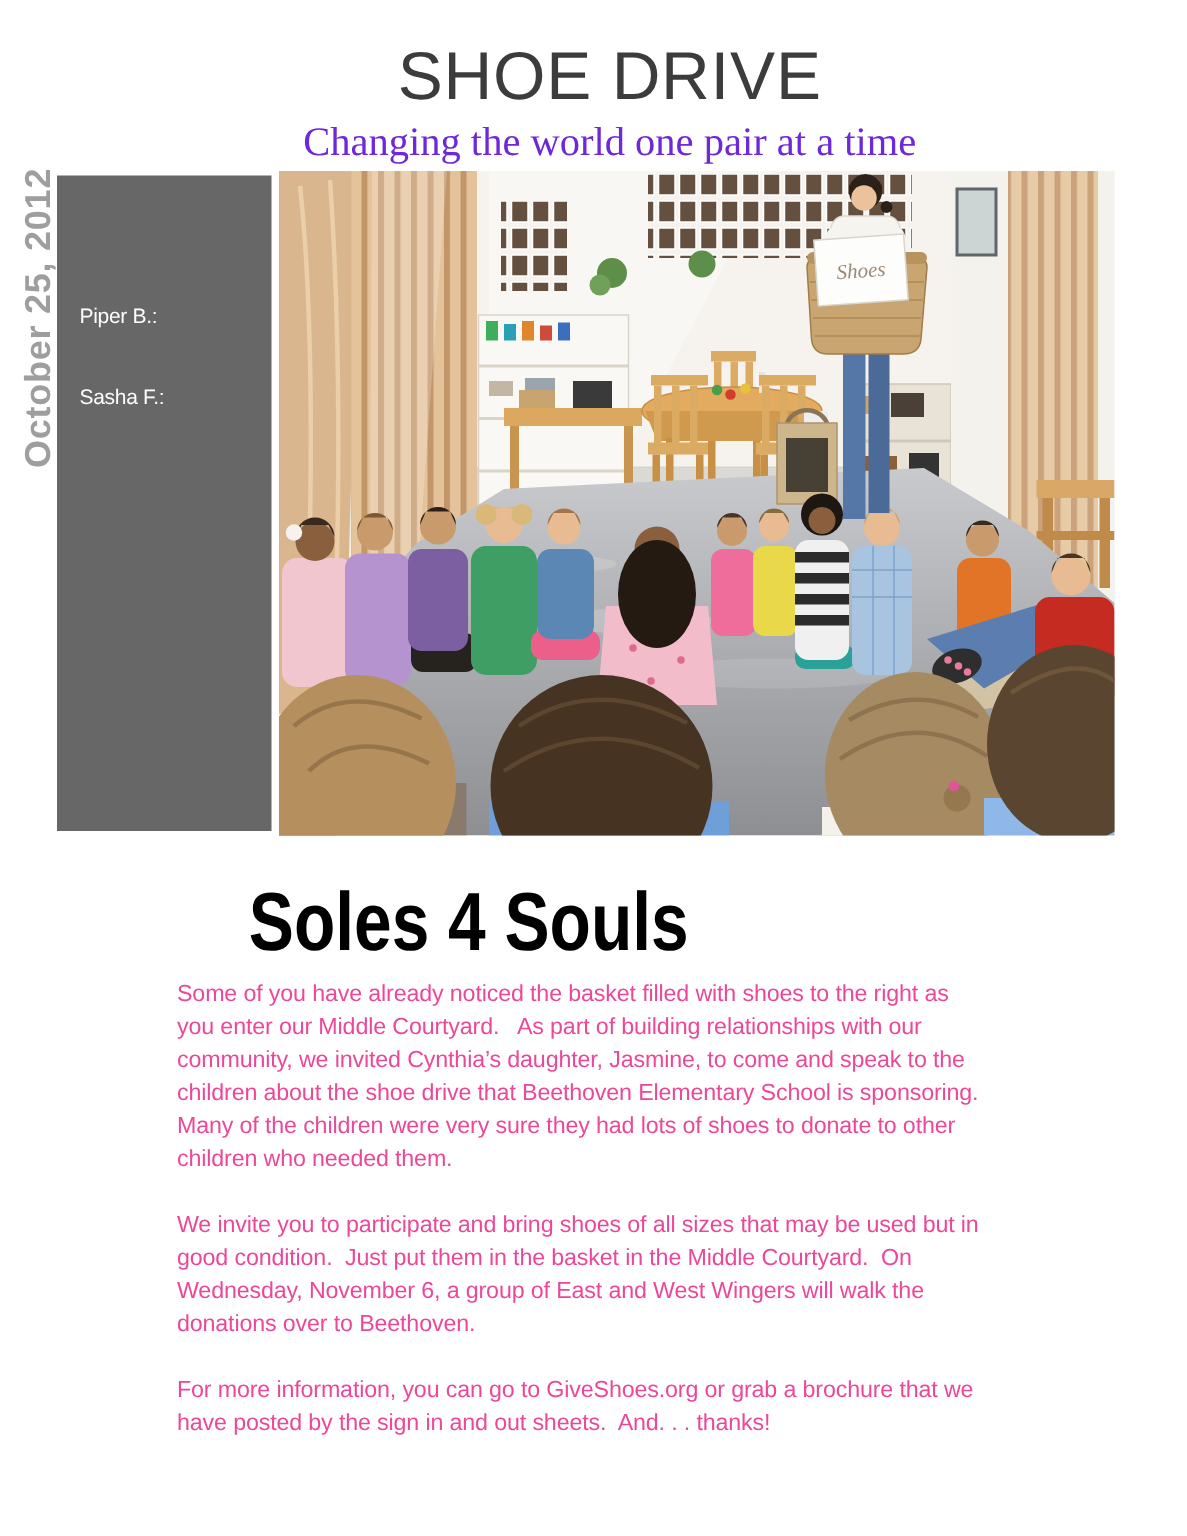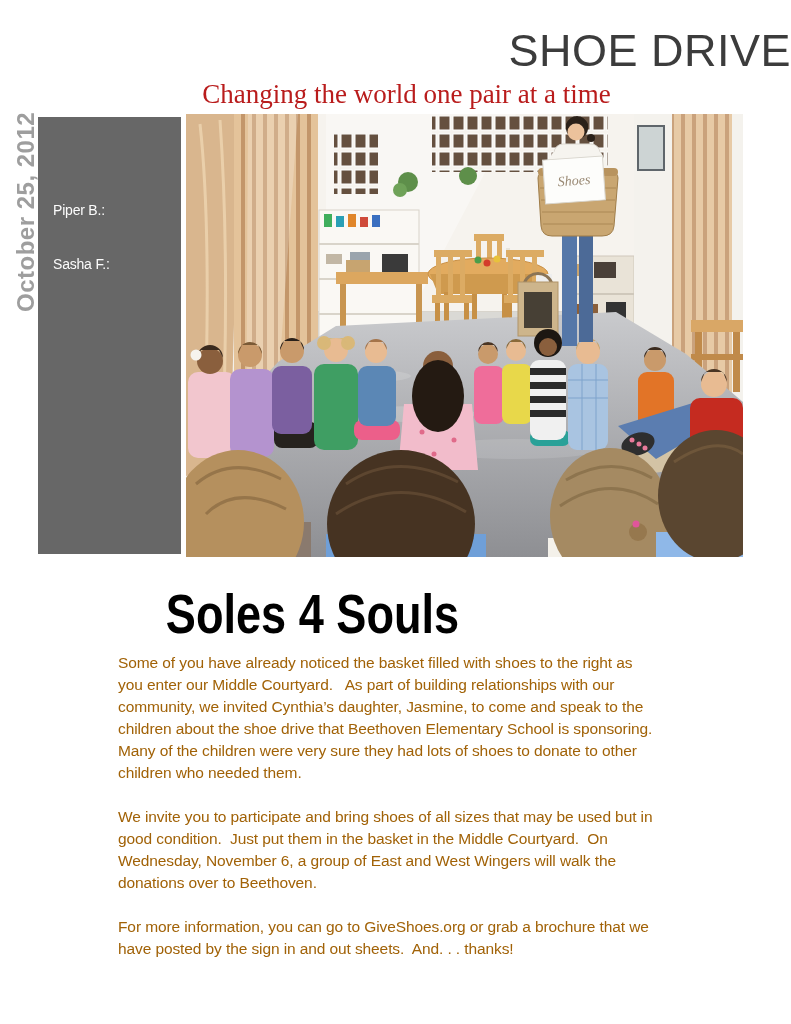--- a/index.html
+++ b/index.html
@@ -5,25 +5,25 @@
   html,body { margin:0; padding:0; background:#ffffff; }
   .page {
     position:relative; width:791px; height:1024px; margin:0 auto;
     background:#ffffff; overflow:hidden;
     font-family:"Liberation Sans", sans-serif; color:#111;
   }
   
   .masthead { position:absolute; top:26px; left:0; right:0; text-align:center; padding-left:22px; }
   .masthead h1 {
     margin:0; font-size:45px; line-height:50px; font-weight:400;
-    color:#3c3c3c; letter-spacing:0.5px;text-align:right;
+    color:#3c3c3c; letter-spacing:0.5px;
   }
   .masthead .subtitle {
     font-family:"Liberation Serif", serif; font-size:27px; line-height:30px;
-    color:#b91c1c; margin-top:3px;
+    color:#6d28d9; margin-top:3px;
   }
   
   .date-rail {
     position:absolute; left:12px; top:312px; width:198px; height:30px;
     transform-origin:0 0; transform:rotate(-90deg);
     font-size:24px; font-weight:bold; color:#9e9e9e; letter-spacing:0.5px;
     white-space:nowrap;
   }
   
   .quote-box {
@@ -39,21 +39,21 @@
   .photo svg { display:block; }
   
   .article { position:absolute; left:0; top:588px; width:625px; }
   .article h2 {
     margin:0 0 12px 0; text-align:center; font-size:55px; line-height:52px;
     font-weight:700; color:#000;
     transform:scaleX(0.82); transform-origin:50% 50%;
   }
   .article p {
     margin:0 0 22px 118px; width:600px;
-    font-size:15.5px; line-height:22px; letter-spacing:-0.1px; color:#a16207;
+    font-size:15.5px; line-height:22px; letter-spacing:-0.1px; color:#ec4899;
     white-space:pre-wrap;
   }
 </style>
 </head>
 <body>
 
 <div class="page">
 
   <header class="masthead">
     <h1>SHOE DRIVE</h1>

